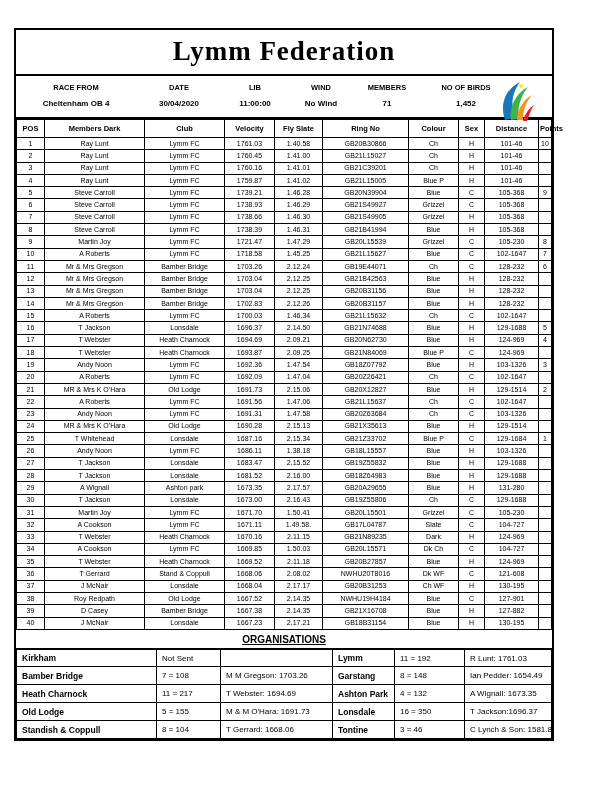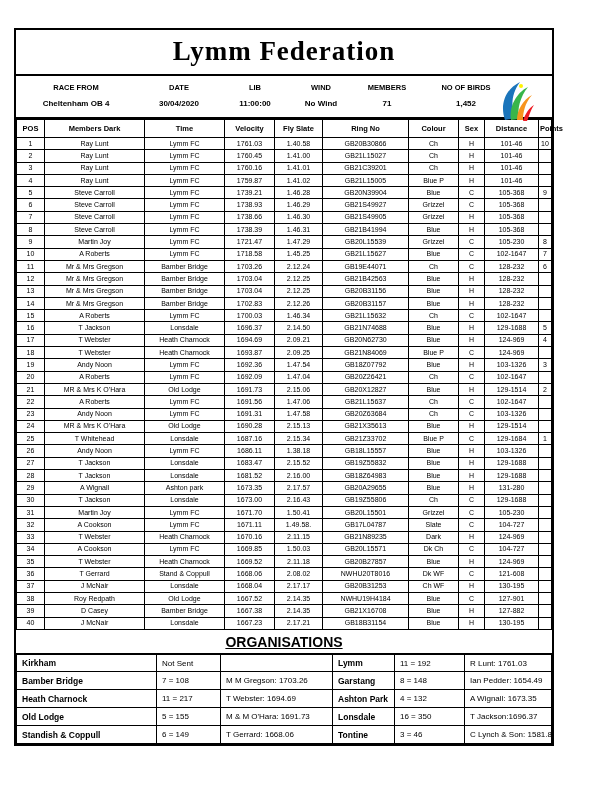--- a/index.html
+++ b/index.html
@@ -25,21 +25,21 @@
   .ri-value { font-weight:bold; font-size:8px; }
   .logo-wrap { position:absolute; right:18px; top:4px; }
 
   table.results { width:100%; border-collapse:collapse; table-layout:fixed; }
   table.results th { font-size:7.5px; font-weight:bold; border:1px solid #000;
                      padding:4px 1px; background:#fff; }
   table.results td { font-size:7px; border:1px solid #000; text-align:center;
                      padding:0 1px; height:12.3px; line-height:8px;
                      overflow:hidden; white-space:nowrap; }
 
-  .org-title { text-align:center; font-weight:bold; font-size:14px;
+  .org-title { text-align:center; font-weight:bold; font-size:10px;
                text-decoration:underline; padding:4px 0 3px; }
 
   table.orgs { width:100%; border-collapse:collapse; table-layout:fixed;
                border-top:2px solid #000; }
   table.orgs td { border:1.5px solid #000; font-size:8px; padding:2px 5px;
                   height:18px; vertical-align:middle; overflow:hidden;
                   white-space:nowrap;margin-top:32px; }
   table.orgs td.org-name { font-weight:bold; font-size:8.5px; }
 
   .footer { text-align:center; font-size:8px; font-weight:bold;
@@ -101,21 +101,21 @@
         <col style="width:86px">
       <col style="width:50px">
         <col style="width:26px">
         <col style="width:54px">
         <col>
     </colgroup>
     <thead>
         <tr id="results-head">
           <th>POS</th>
           <th>Members Dark</th>
-          <th>Time</th>
+          <th>Club</th>
           <th>Velocity</th>
           <th>Fly Slate</th>
           <th>Ring No</th>
           <th>Colour</th>
           <th>Sex</th>
           <th>Distance</th>
           <th>Points</th>
         </tr>
       </thead>
     <tbody id="results-body">
@@ -641,21 +641,21 @@
         <tr>
           <td class="org-name">Old Lodge</td>
           <td>5 = 155</td>
           <td>M &amp; M O'Hara: 1691.73</td>
           <td class="org-name">Lonsdale</td>
           <td>16 = 350</td>
           <td>T Jackson:1696.37</td>
         </tr>
         <tr>
           <td class="org-name">Standish &amp; Coppull</td>
-          <td>6 = 149</td>
+          <td>8 = 104</td>
           <td>T Gerrard: 1668.06</td>
           <td class="org-name">Tontine</td>
           <td>3 = 46</td>
           <td>C Lynch &amp; Son: 1581.87</td>
         </tr>
       </tbody>
   </table>
 
 
 </div>

